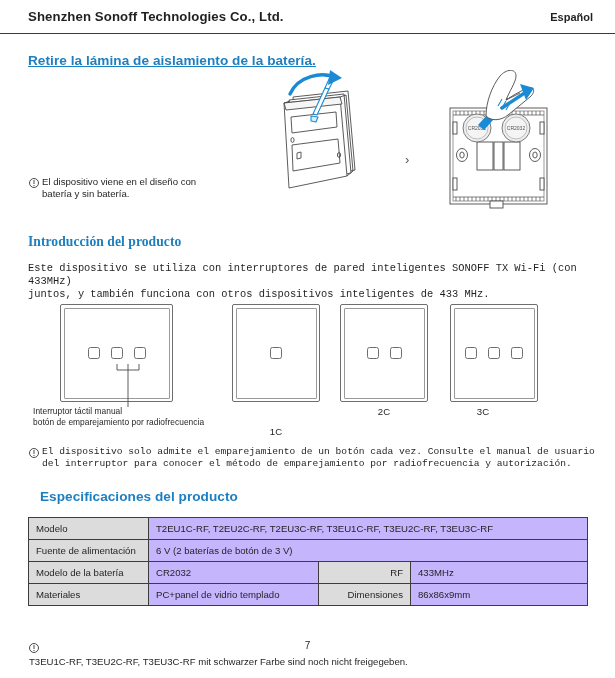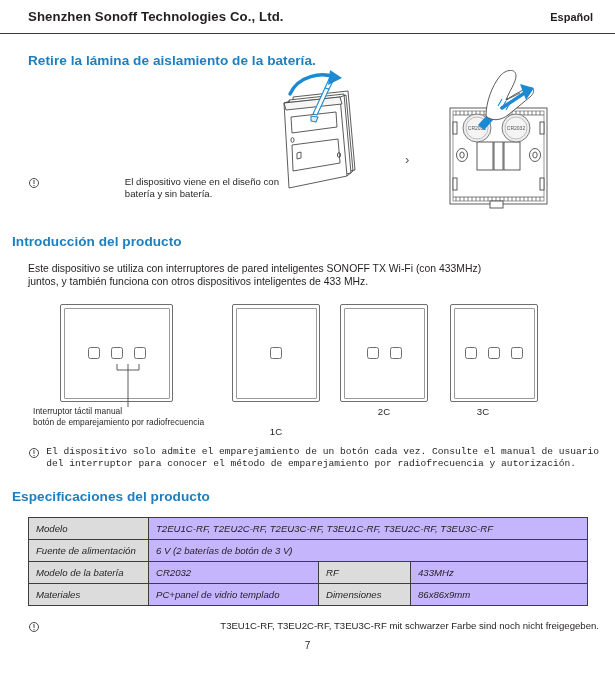--- a/index.html
+++ b/index.html
@@ -40,41 +40,41 @@
 
   
   .blue-heading {
     position: absolute;
     font-size: 13.6px;
     font-weight: bold;
     color: #1d7fc0;
     letter-spacing: 0.05px;
     white-space: nowrap;
   }
-  #h-battery { left: 28px; top: 53px; }
-  #h-intro   { left: 12px; top: 234px; }
-  #h-specs   { left: 12px; top: 489px; }
+  #h-battery { left: 28px; top: 53px; text-decoration: underline; }
+  #h-intro   { left: 28px; top: 234px; font-family: Liberation Serif, serif; }
+  #h-specs   { left: 40px; top: 489px; }
 
   
   .body-text {
     position: absolute;
     font-size: 10.4px;
     line-height: 13.2px;
     color: #231f20;
     white-space: pre-line;
+    font-family: Liberation Mono, monospace;
   }
   #intro-para { left: 28px; top: 262px; width: 560px; }
 
   
   .note {
     position: absolute;
     display: flex;
     align-items: flex-start;
     gap: 3px;
-    justify-content: space-between;
   }
   .note-icon {
     flex: 0 0 auto;
     width: 10px; height: 10px;
     border: 1px solid #4a4a4a;
     border-radius: 50%;
     position: relative;
     margin-top: 1.5px;
   }
   .note-icon::before {
@@ -94,21 +94,21 @@
     transform: translateX(-50%);
   }
   .note-text {
     font-size: 9.6px;
     line-height: 11.6px;
     color: #231f20;
     white-space: pre-line;
   }
   #note-battery { left: 29px; top: 176px; width: 250px; }
   #note-pairing { left: 29px; top: 446px; width: 570px; font-family: Liberation Mono, monospace; }
-  #note-footer  { left: 29px; top: 620px; width: 570px; }
+  #note-footer  { left: 29px; top: 641px; width: 570px; flex-direction: column; }
 
   
   #illustration {
     position: absolute;
     left: 250px; top: 70px;
     width: 365px; height: 140px;
   }
   #arrow-between {
     position: absolute;
     left: 405px; top: 152px;
@@ -186,30 +186,29 @@
     width: 560px;
     border-collapse: collapse;
     font-size: 9.6px;
     color: #231f20;
   }
   #spec-table td {
     border: 1px solid #3d3d3d;
     padding: 4.5px 7px;
     vertical-align: middle;
     line-height: 12px;
-    font-style: italic;
   }
   td.label-cell {
     background: #dcdcdc;
     width: 120px;
     white-space: nowrap;
   }
   td.mid-label-cell {
     background: #dcdcdc;
-    text-align: left;
+    text-align: right;
     white-space: nowrap;
   }
   td.value-cell { background: #c4b5fd; }
 
   
   #page-number {
     position: absolute;
     left: 0; right: 0;
     top: 640px;
     text-align: center;

